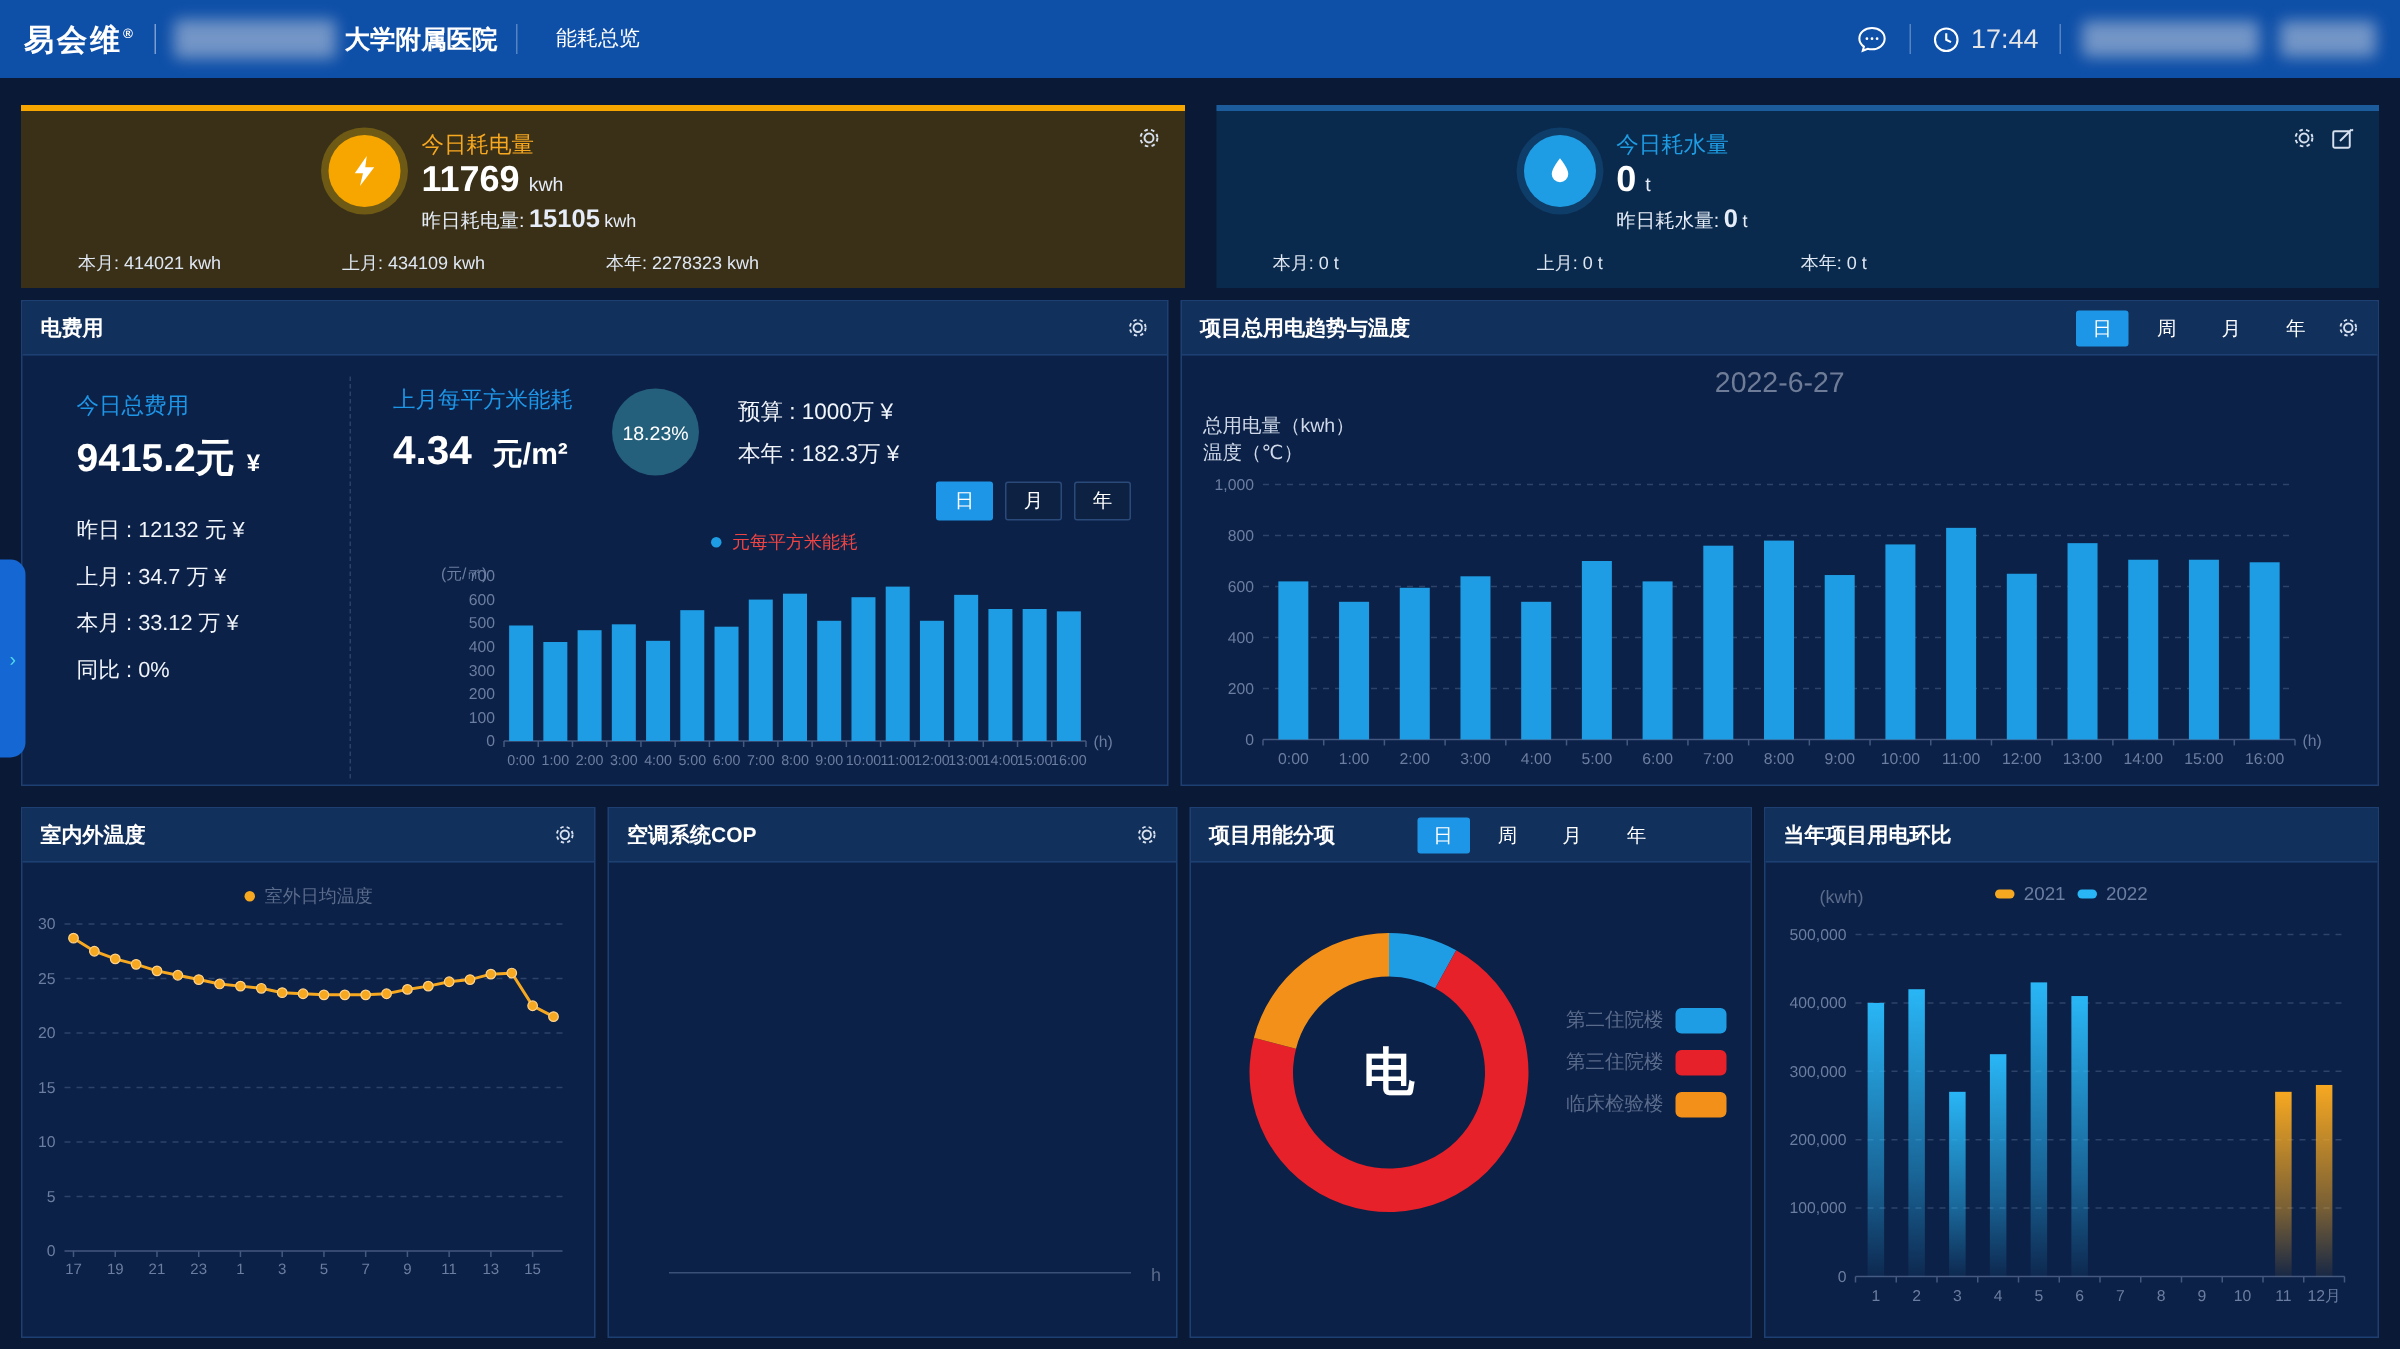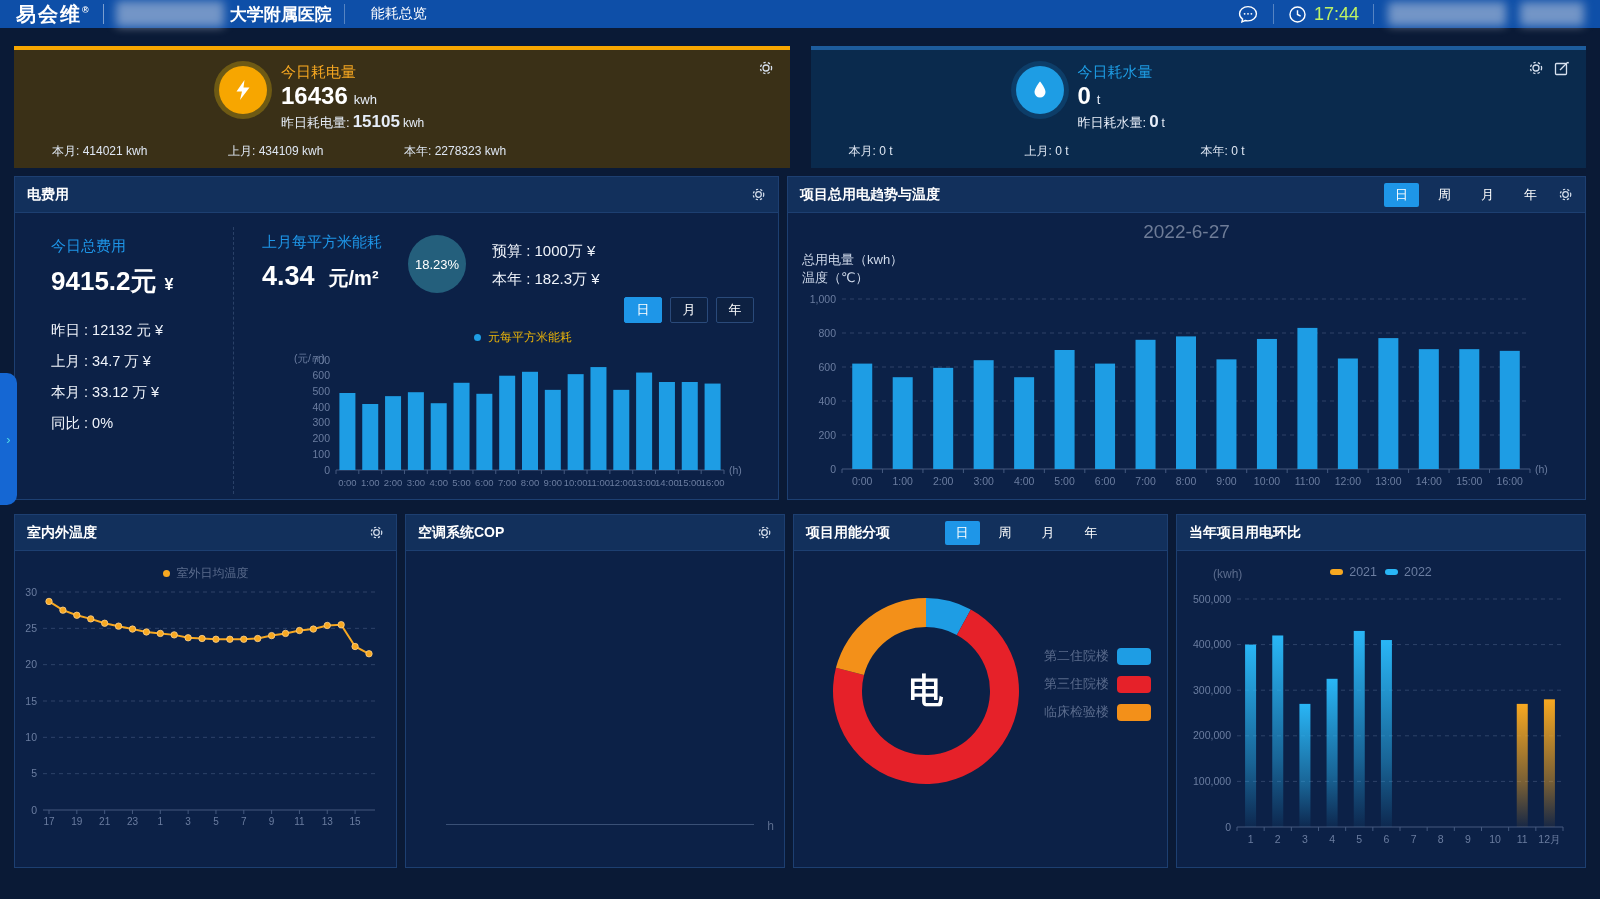--- a/index.html
+++ b/index.html
@@ -1,33 +1,33 @@
 <!DOCTYPE html>
 <html><head>
 <meta charset="utf-8">
 <style>
   * { margin:0; padding:0; box-sizing:border-box; }
   html,body { width:1600px; height:899px; overflow:hidden; }
   body { font-family:"Liberation Sans","DejaVu Sans",sans-serif; background:#0a1a36; color:#e6edf8; position:relative; }
   svg text { font-family:"Liberation Sans","DejaVu Sans",sans-serif; }
 
   
-  .nav { height:28px; background:#0e4fa8; display:flex; align-items:center; padding:0 16px; }
+  .nav { height:52px; background:#0e4fa8; display:flex; align-items:center; padding:0 16px; }
   .nav-left { display:flex; align-items:center; gap:12px; }
   .logo { font-size:20px; font-weight:bold; letter-spacing:2px; color:#fff; white-space:nowrap; }
   .logo sup { font-size:9px; }
   .nav-sep { width:1px; height:20px; background:rgba(255,255,255,.45); }
   .nav-sep.thin { background:rgba(255,255,255,.3); }
   .blur { background:rgba(198,208,224,.55); filter:blur(5px); border-radius:3px; }
   .blur-hospital { width:108px; height:26px; margin-right:-6px; }
   .hospital { font-size:17px; font-weight:bold; color:#fff; }
   .menu-item { font-size:14px; color:#fff; margin-left:14px; cursor:pointer; }
   .nav-right { margin-left:auto; display:flex; align-items:center; gap:14px; }
   .nav-icon { display:flex; align-items:center; cursor:pointer; }
-  .nav-time { font-size:18px; color:#bef264; display:flex; align-items:center; gap:7px; }
+  .nav-time { font-size:18px; color:#e5e5e5; display:flex; align-items:center; gap:7px; }
   .blur-user1 { width:118px; height:24px; }
   .blur-user2 { width:64px; height:24px; }
 
   .content { padding:0 14px; }
 
   
   .cards-row { display:flex; gap:21px; margin-top:18px; height:122px; }
   .card { flex:1; position:relative; border-top:4px solid; }
   .card-electric { background:#3a3017; border-top-color:#f7a600; }
   .card-water { background:#0a2a4d; border-top-color:#1d5c9c; }
@@ -80,21 +80,21 @@
   .sqm-row { display:flex; margin-top:20px; gap:26px; align-items:flex-start; }
   .sqm-value { font-size:27px; font-weight:bold; color:#fff; margin-top:9px; }
   .sqm-value .u { font-size:20px; margin-left:14px; }
   .gauge { width:58px; height:58px; border-radius:50%; background:#245f7c; color:#fff; font-size:13px; display:flex; align-items:center; justify-content:center; flex:none; margin-top:2px; }
   .budget-col { font-size:15px; color:#f0f4fb; margin-top:4px; }
   .budget-col div { line-height:28px; }
   .cost-tabs { display:flex; justify-content:flex-end; gap:8px; margin-top:4px; padding-right:10px; }
   .btab { min-width:38px; text-align:center; padding:3px 9px; font-size:13px; color:#fff; border:1px solid #2a4a7a; background:#0d2142; border-radius:2px; cursor:pointer; }
   .btab.active { background:#1e96e8; border-color:#1e96e8; }
   .cost-chart-block { margin-left:auto; margin-right:6px; width:470px; }
-  .chart-legend { display:flex; justify-content:center; align-items:center; gap:7px; font-size:12px; color:#eab308; margin:6px 0 0 0; cursor:pointer; }
+  .chart-legend { display:flex; justify-content:center; align-items:center; gap:7px; font-size:12px; color:#ef4444; margin:6px 0 0 0; cursor:pointer; }
   .dot { width:7px; height:7px; border-radius:50%; display:inline-block; }
 
   
   .trend-title { text-align:center; font-size:19px; color:#6e7c97; margin-top:8px; }
   .trend-legend { display:flex; justify-content:center; gap:26px; margin-top:6px; }
   .trend-legend .item { display:flex; align-items:center; gap:6px; font-size:12px; color:#5a6b8c; cursor:pointer; }
   .sq { width:12px; height:12px; display:inline-block; }
   .trend-axis-row { display:flex; justify-content:space-between; padding:0 30px 0 14px; margin-top:8px; font-size:13px; color:#cfd9ea;flex-direction:column; }
 
   
@@ -172,21 +172,21 @@
 
       <div class="card card-electric">
         <div class="card-main">
           <div class="icon-wrap icon-electric">
             <svg width="24" height="24" viewBox="0 0 24 24">
                 <path d="M13.5 2 L5.5 13.5 H11 L9 22 L18.5 9.5 H12.5 Z" fill="#fff"></path>
               </svg>
           </div>
           <div>
             <div class="card-title">今日耗电量</div>
-            <div class="card-value"><span>16436</span><span class="unit">kwh</span></div>
+            <div class="card-value"><span>11769</span><span class="unit">kwh</span></div>
             <div class="card-ydate"><span>昨日耗电量:</span><b>15105</b><span class="unit">kwh</span></div>
           </div>
         </div>
         <div class="card-stats">
           <span>本月: 414021 kwh</span>
           <span>上月: 434109 kwh</span>
           <span>本年: 2278323 kwh</span>
         </div>
         <div class="card-gears">
           <span class="gear">

